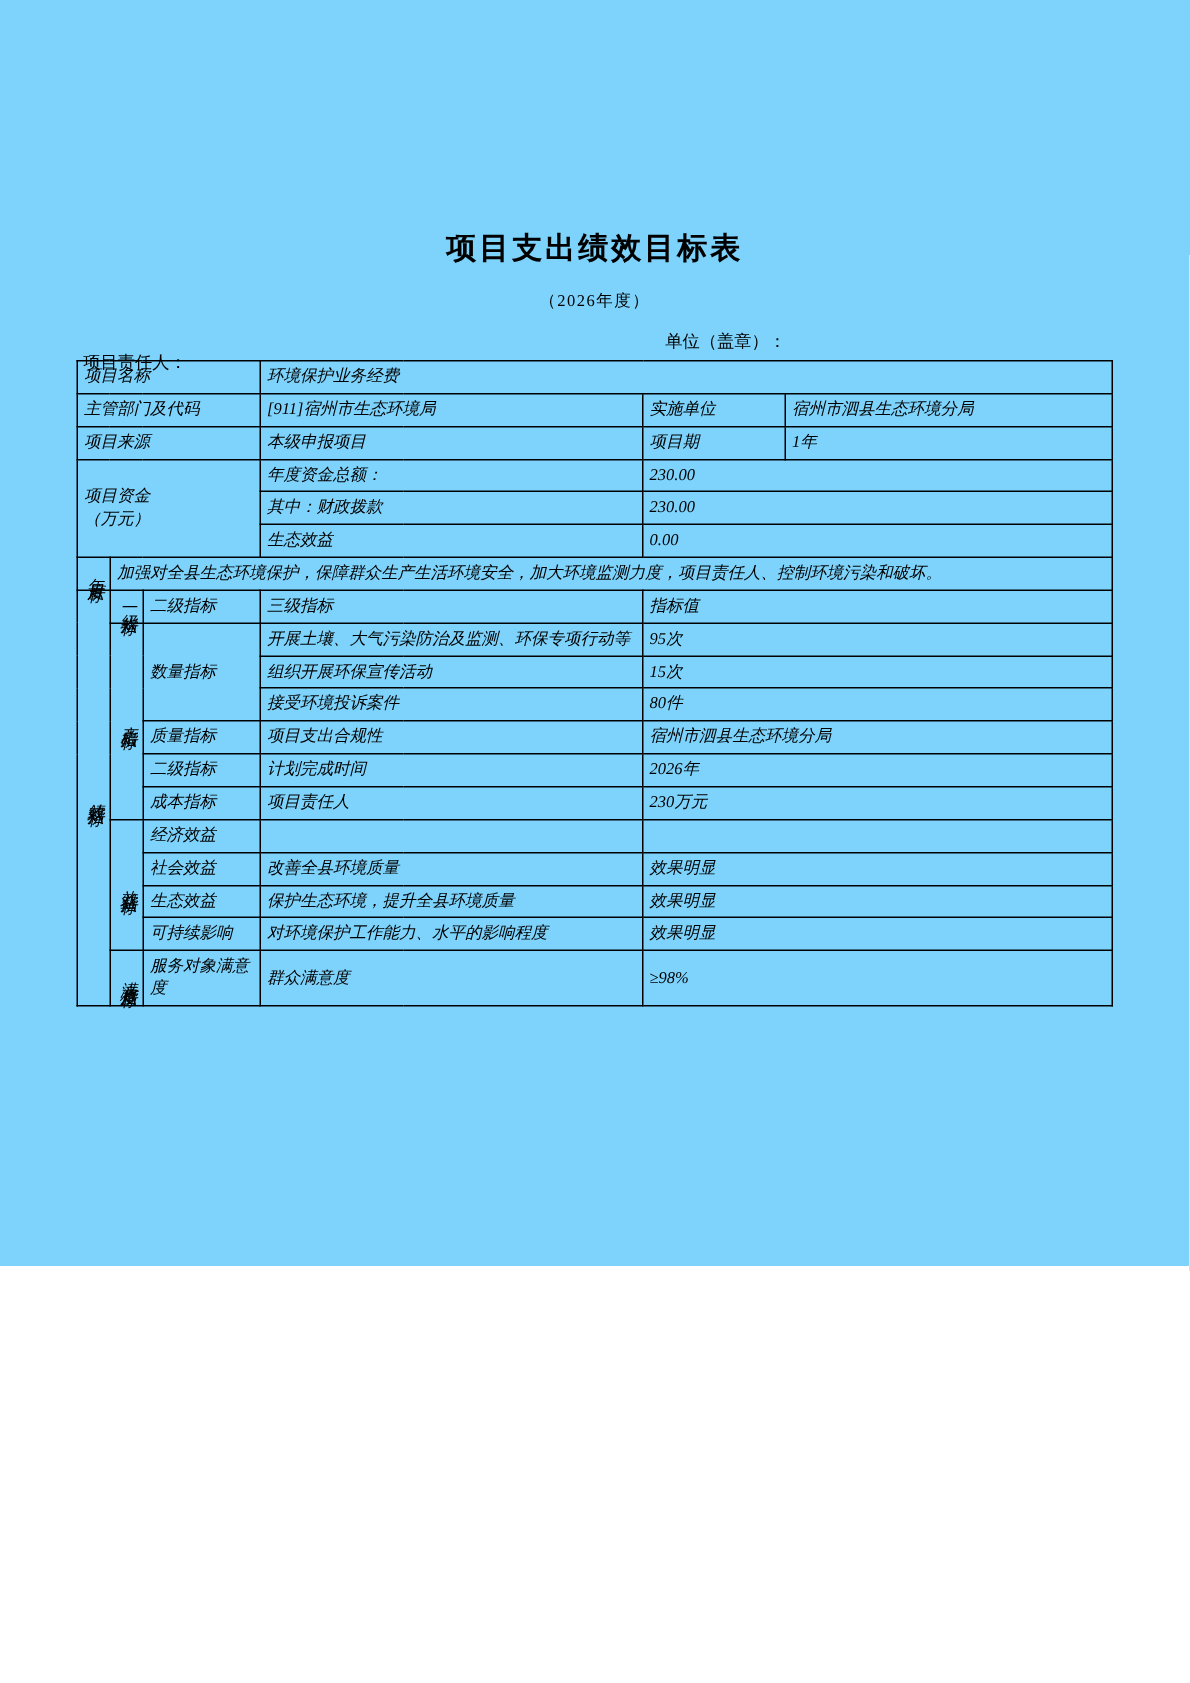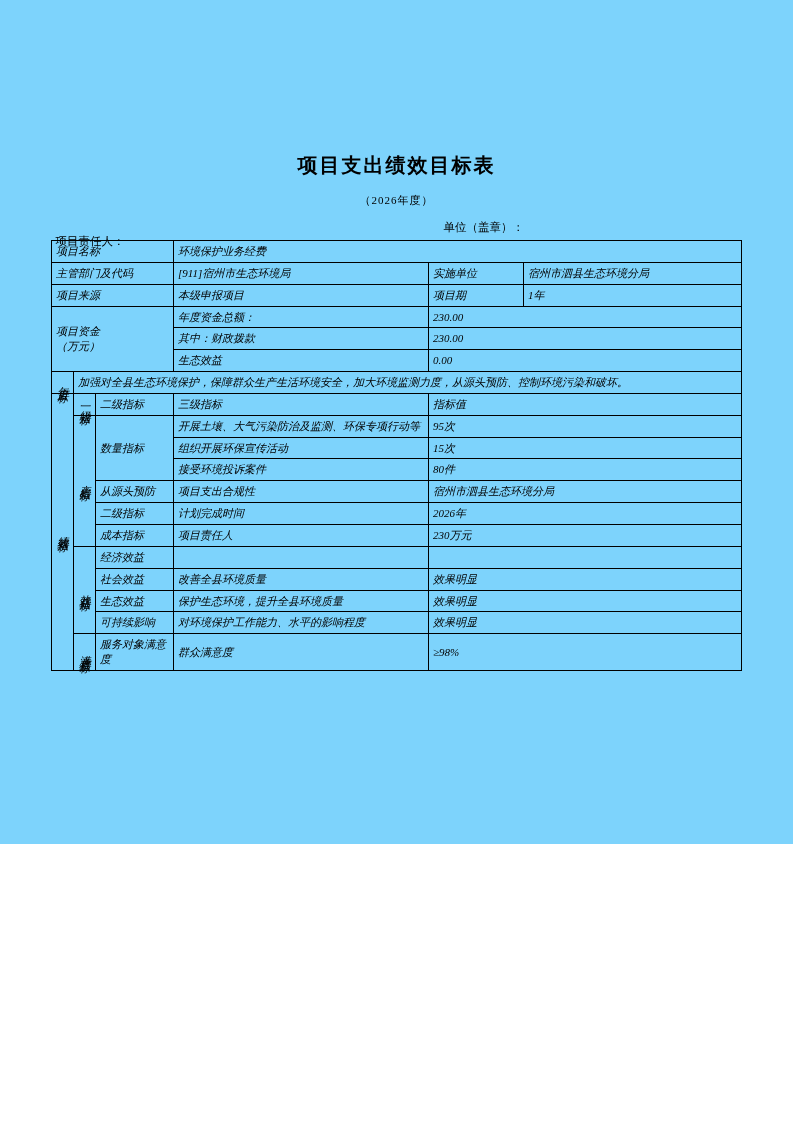--- a/index.html
+++ b/index.html
@@ -155,21 +155,21 @@
       </tr>
       <tr>
         <td colspan="2">生态效益</td>
         <td colspan="2" class="right-align">0.00</td>
       </tr>
 
       <tr>
         <td class="vert">
           <span class="vtext">年度目标</span>
         </td>
-        <td colspan="6" class="left-align">加强对全县生态环境保护，保障群众生产生活环境安全，加大环境监测力度，从源头预防、控制环境污染和破坏。</td>
+        <td colspan="6" class="left-align">加强对全县生态环境保护，保障群众生产生活环境安全，加大环境监测力度，项目责任人、控制环境污染和破坏。</td>
       </tr>
 
       <tr>
         <td class="vert" rowspan="12">
           <span class="vtext">绩效指标</span>
         </td>
         <td class="vert">
           <span class="vtext">一级指标</span>
         </td>
         <td>二级指标</td>
@@ -187,21 +187,21 @@
       </tr>
       <tr>
         <td colspan="2">组织开展环保宣传活动</td>
         <td colspan="2">15次</td>
       </tr>
       <tr>
         <td colspan="2">接受环境投诉案件</td>
         <td colspan="2">80件</td>
       </tr>
       <tr>
-        <td>从源头预防</td>
+        <td>质量指标</td>
         <td colspan="2">项目支出合规性</td>
         <td colspan="2">宿州市泗县生态环境分局</td>
       </tr>
       <tr>
         <td>二级指标</td>
         <td colspan="2">计划完成时间</td>
         <td colspan="2">2026年</td>
       </tr>
       <tr>
         <td>成本指标</td>

